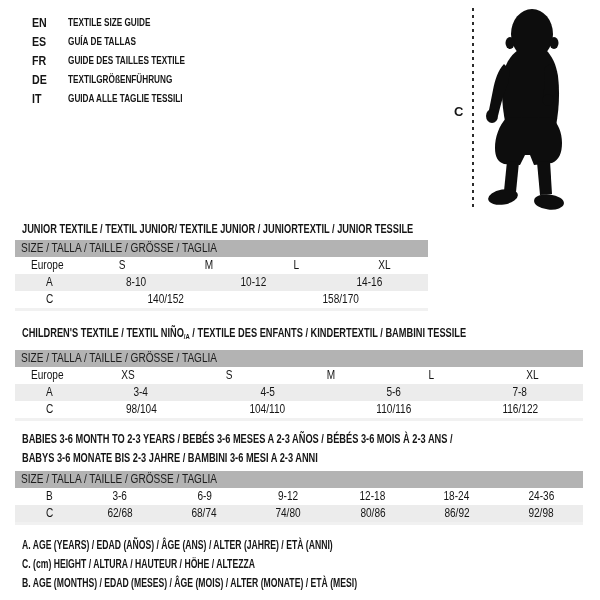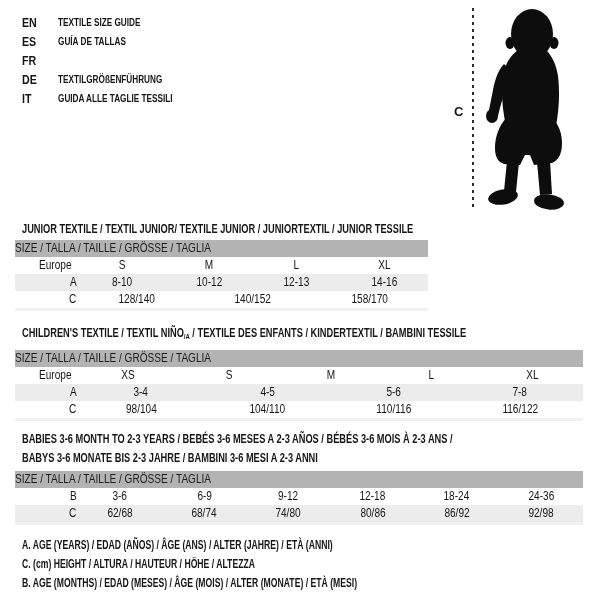--- a/index.html
+++ b/index.html
@@ -6,42 +6,42 @@
   body{
     width:600px;height:600px;position:relative;background:#ffffff;
     font-family:"Liberation Sans",sans-serif;color:#151515;overflow:hidden;
   }
   
   .cond{display:inline-block;transform:scaleX(0.74);transform-origin:0 50%;white-space:nowrap;}
   .cond-c{display:inline-block;transform:scaleX(0.84);transform-origin:50% 50%;white-space:nowrap;}
   .cond-l{display:inline-block;transform:scaleX(0.84);transform-origin:0 50%;white-space:nowrap;}
 
   
-  .lang-block{position:absolute;left:22px;top:13px;}
+  .lang-block{position:absolute;left:32px;top:13px;}
   .lang-row{display:flex;height:19px;align-items:center;}
   .lang-code{width:36px;font-size:13px;font-weight:700;}
   .lang-title{font-size:10px;font-weight:700;}
   .lang-code .cond,.lang-title .cond{transform:scaleX(0.82);}
 
   
   .dash-line{position:absolute;left:472px;top:8px;width:2px;height:203px;
     background:repeating-linear-gradient(to bottom,#2c2c2c 0 3px,transparent 3px 7px);}
   .measure-c{position:absolute;left:454px;top:104px;font-size:13px;font-weight:700;}
   .toddler{position:absolute;left:482px;top:6px;}
 
   
   .sec-title{position:absolute;left:22px;font-size:12.5px;font-weight:700;line-height:18.5px;}
 
   
   .tbl{position:absolute;left:15px;border-bottom:3px solid #f1f1f1;font-size:12px;}
-  .thead{height:17px;line-height:17px;background:#b3b3b3;color:#1c1c1c;}
+  .thead{height:17px;line-height:17px;background:#b3b3b3;padding-left:6px;color:#1c1c1c;}
   .trow{display:flex;height:17px;line-height:17px;align-items:center;}
   .trow.alt{background:#ececec;}
   .cell{overflow:visible;}
-  .cell.lbl{width:56px;padding-left:7px;text-align:right;flex:none;}
+  .cell.lbl{width:56px;padding-left:7px;text-align:center;flex:none;}
   .cell.val{flex:1;text-align:center;}
   .sub{font-size:8px;vertical-align:-2px;}
 
   
   .footnotes{position:absolute;left:22px;top:536px;}
   .fn{height:19px;line-height:19px;font-size:12px;font-weight:700;}
   .fn .cond{transform:scaleX(0.72);}
 </style>
 </head>
 <body>
@@ -50,20 +50,21 @@
   <div class="lang-row">
     <span class="lang-code"><span class="cond">EN</span></span>
     <span class="lang-title"><span class="cond">TEXTILE SIZE GUIDE</span></span>
   </div>
   <div class="lang-row">
     <span class="lang-code"><span class="cond">ES</span></span>
     <span class="lang-title"><span class="cond">GUÍA DE TALLAS</span></span>
   </div>
   <div class="lang-row">
     <span class="lang-code"><span class="cond">FR</span></span>
+    <span class="lang-title"><span class="cond">GUIDE DES TAILLES TEXTILE</span></span>
   </div>
   <div class="lang-row">
     <span class="lang-code"><span class="cond">DE</span></span>
     <span class="lang-title"><span class="cond">TEXTILGRÖßENFÜHRUNG</span></span>
   </div>
   <div class="lang-row">
     <span class="lang-code"><span class="cond">IT</span></span>
     <span class="lang-title"><span class="cond">GUIDA ALLE TAGLIE TESSILI</span></span>
   </div>
 </div>
@@ -99,26 +100,24 @@
     <div class="cell lbl"><span class="cond-l">Europe</span></div>
     <div class="cell val"><span class="cond-c">S</span></div>
     <div class="cell val"><span class="cond-c">M</span></div>
     <div class="cell val"><span class="cond-c">L</span></div>
     <div class="cell val"><span class="cond-c">XL</span></div>
   </div>
   <div class="trow alt">
     <div class="cell lbl"><span class="cond-l">A</span></div>
     <div class="cell val"><span class="cond-c">8-10</span></div>
     <div class="cell val"><span class="cond-c">10-12</span></div>
-    <div class="cell val"><span class="cond-c">12-13</span></div>
     <div class="cell val"><span class="cond-c">14-16</span></div>
   </div>
   <div class="trow">
     <div class="cell lbl"><span class="cond-l">C</span></div>
-    <div class="cell val"><span class="cond-c">128/140</span></div>
     <div class="cell val"><span class="cond-c">140/152</span></div>
     <div class="cell val"><span class="cond-c">158/170</span></div>
   </div>
 </div>
 
 <div class="sec-title" style="top:324px;">
   <span class="cond"><span>CHILDREN'S TEXTILE / TEXTIL NIÑO</span><span class="sub">/A</span><span> / TEXTILE DES ENFANTS / KINDERTEXTIL / BAMBINI TESSILE</span></span>
 </div>
 <div class="tbl" style="top:350px;width:568px;">
   <div class="thead">

